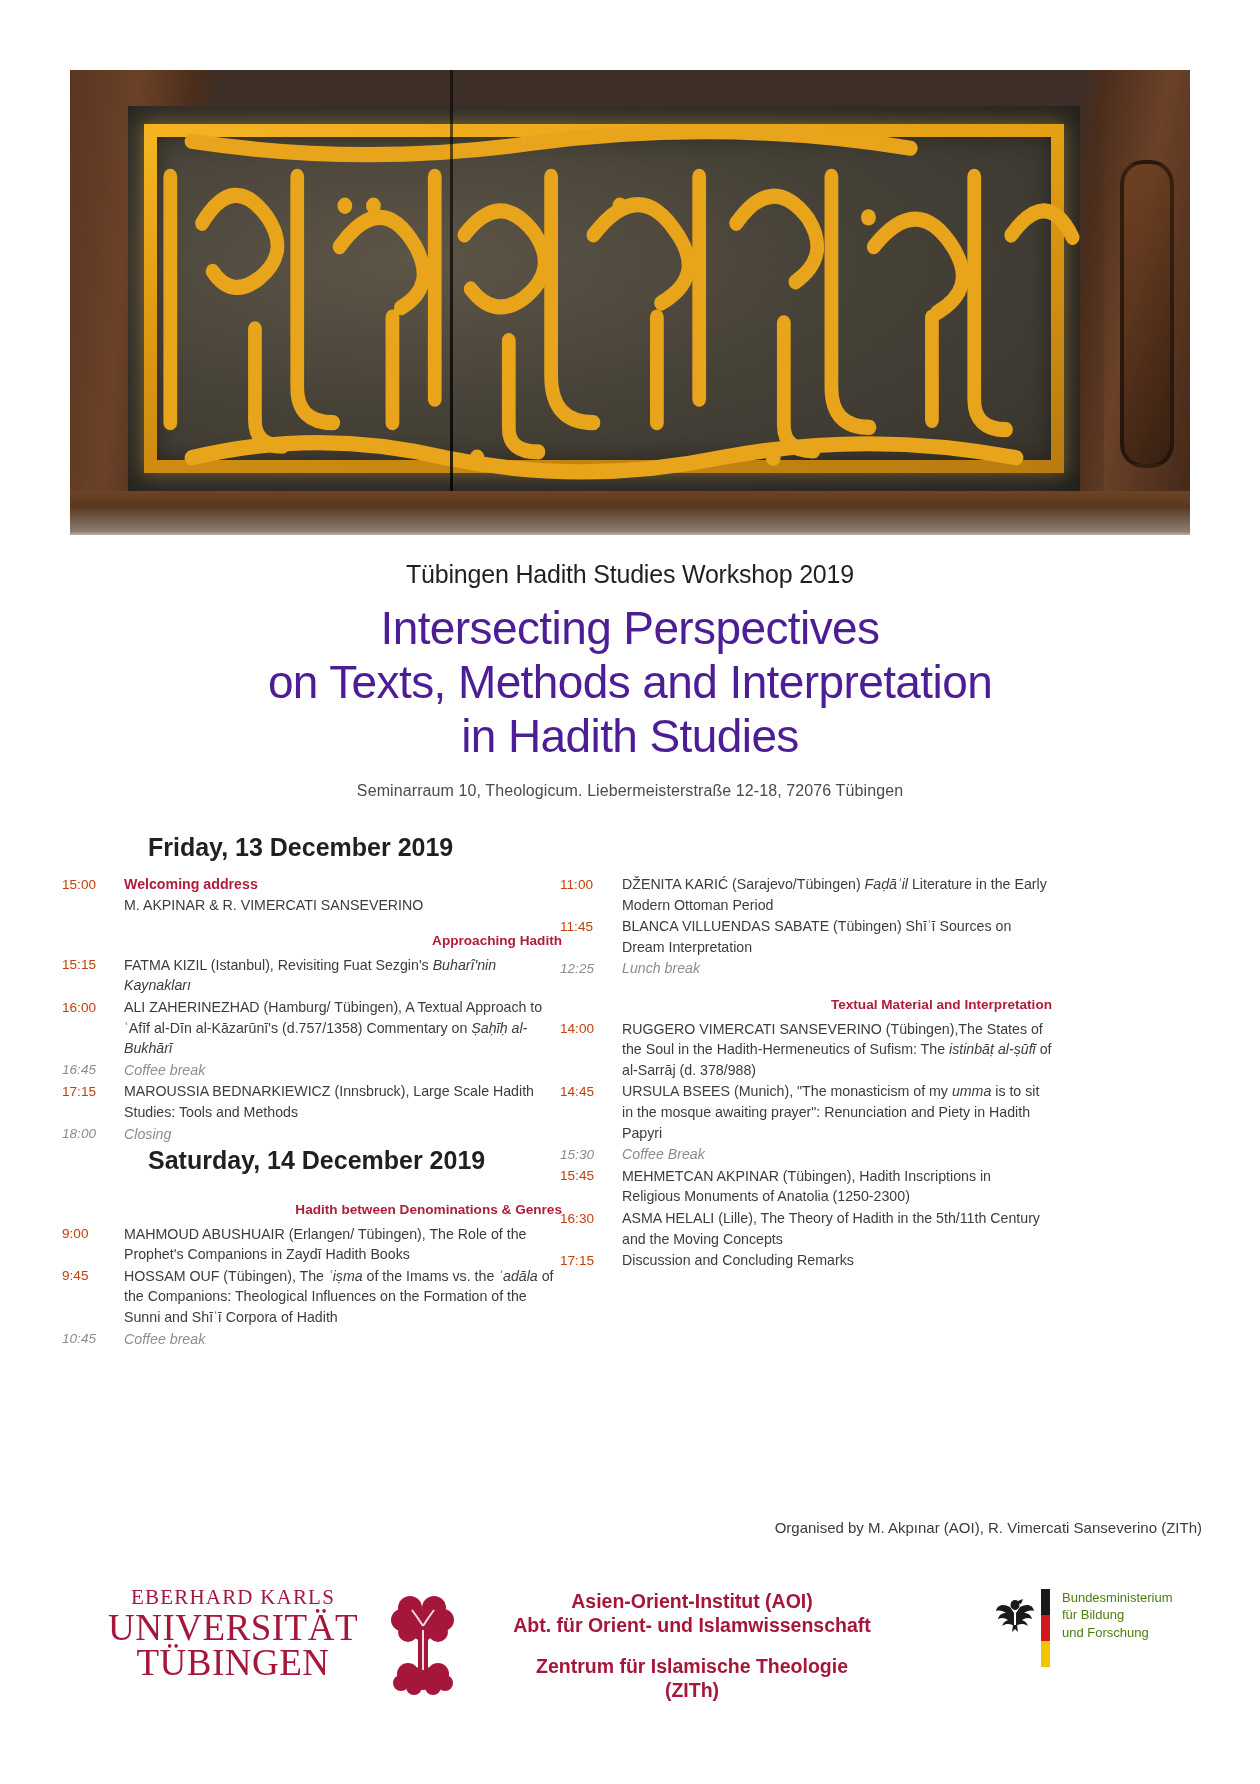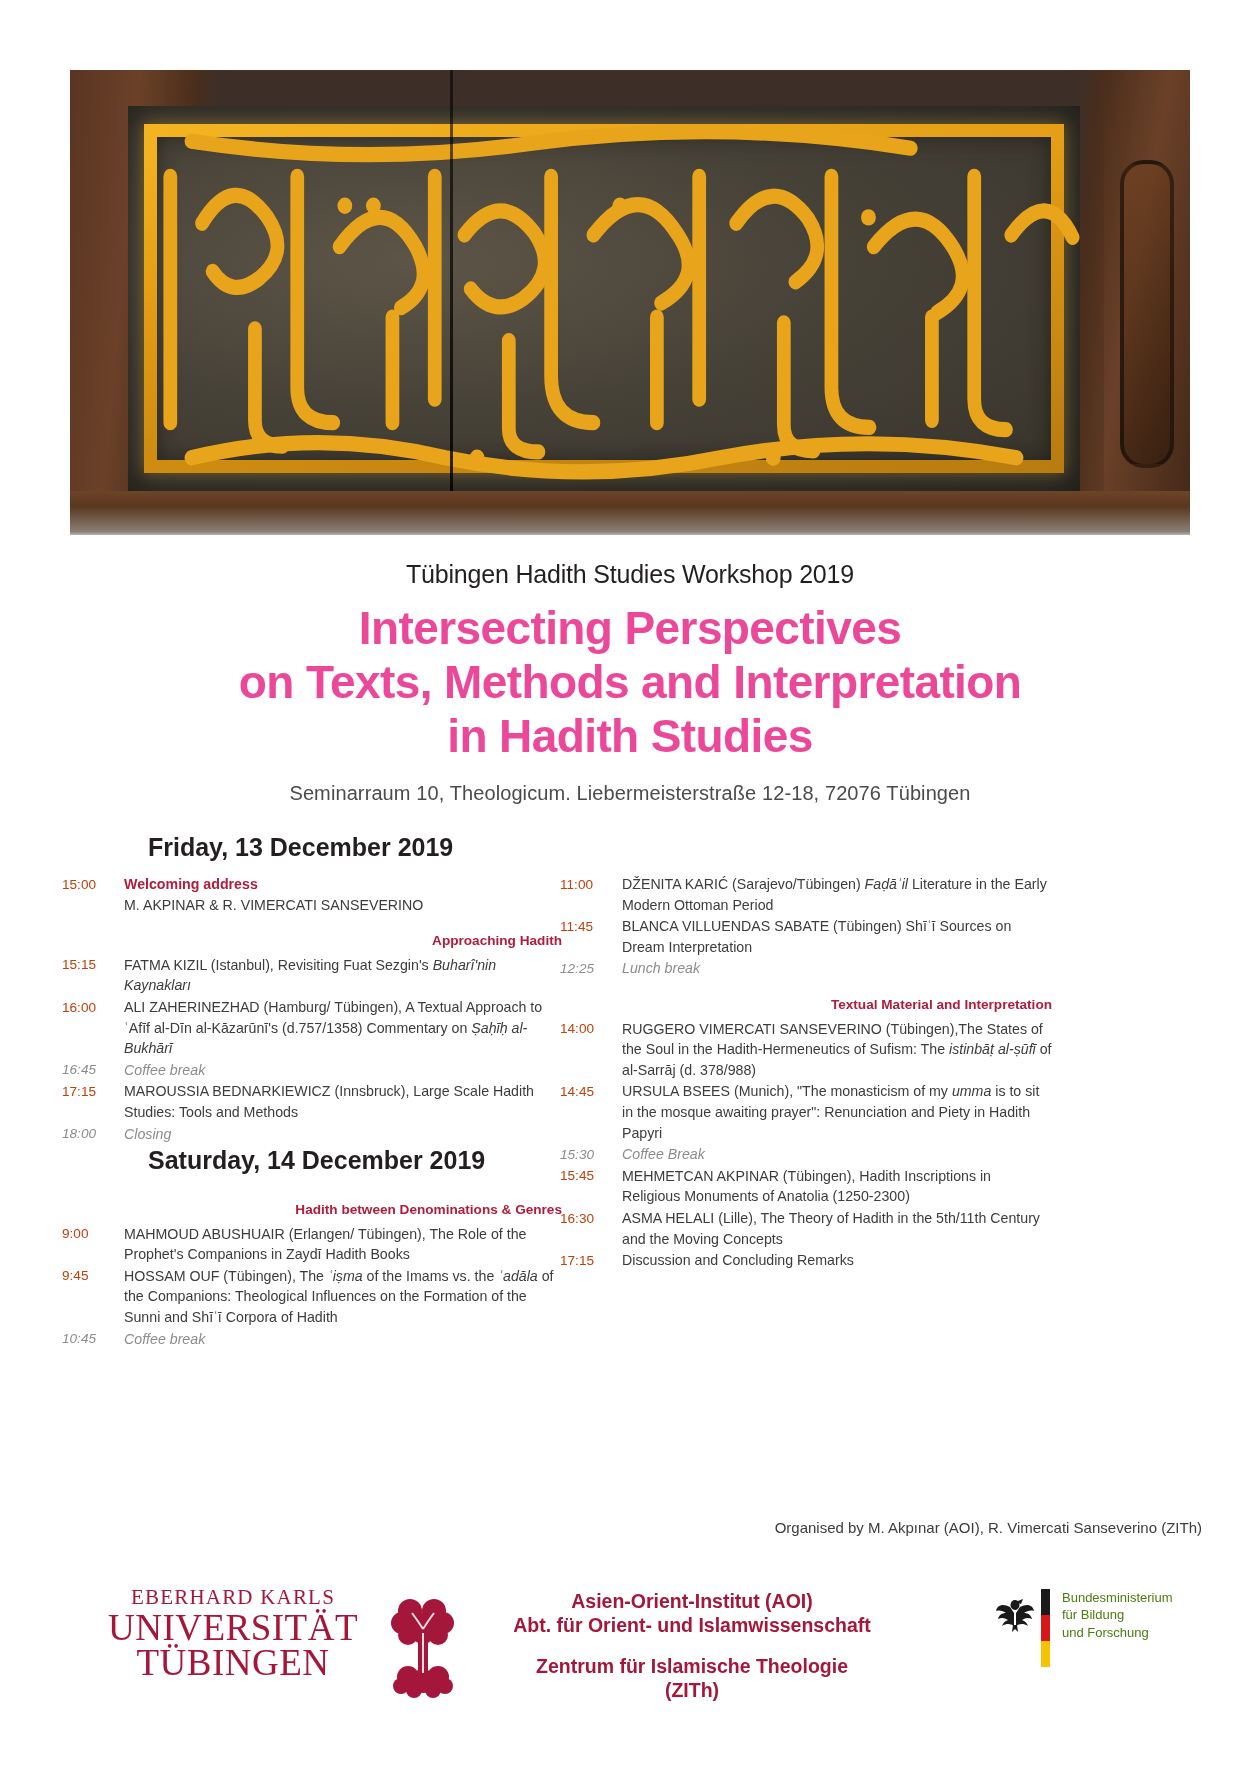--- a/index.html
+++ b/index.html
@@ -111,33 +111,33 @@
     font-size: 25px;
     font-weight: normal;
     letter-spacing: -.2px;
     color: #231f20;
   }
   .title {
     position: absolute;
     left: 0; right: 0;
     top: 602px;
     text-align: center;
-    color: #ec4899;
+    color: #4c1d95;
     font-size: 46px;
-    font-weight: bold;
+    font-weight: normal;
     line-height: 1.17;
     letter-spacing: -.6px;
   }
   .title .l { display: block; }
   .venue {
     position: absolute;
     left: 0; right: 0;
     top: 782px;
     text-align: center;
-    font-size: 20px;
+    font-size: 16px;
     color: #4b4b4b;
     letter-spacing: .1px;
   }
 
   
   .day-heading {
     position: absolute;
     font-size: 25px;
     font-weight: bold;
     color: #231f20;
@@ -220,21 +220,21 @@
   .logo-uni .l1 { font-size: 21px; letter-spacing: 1.2px; }
   .logo-uni .l2 { font-size: 37px; letter-spacing: .5px; margin-top: -4px; }
   .logo-uni .l3 { font-size: 37px; letter-spacing: .5px; margin-top: -8px; }
 
   .logo-aoi {
     position: absolute;
     left: 388px;
     top: 14px;
     width: 520px;
     display: flex;
-    align-items: flex-end;
+    align-items: center;
     gap: 18px;
   }
   .tree-mark {
     flex: 0 0 70px;
     height: 110px;
     margin-top: 8px;
   }
   .aoi-text {
     flex: 1 1 auto;
     text-align: center;

